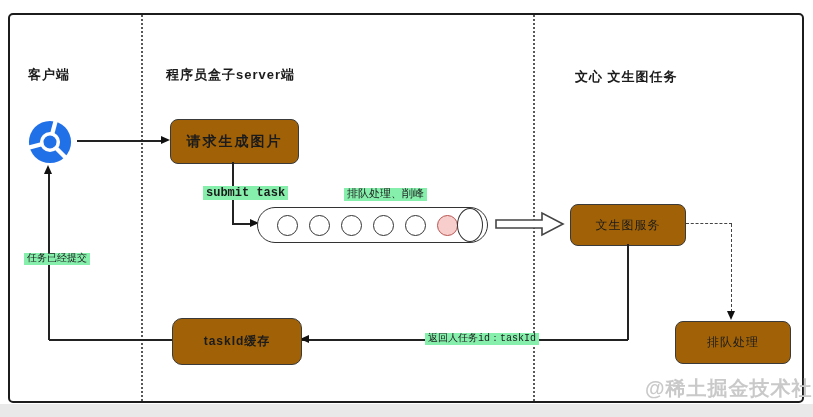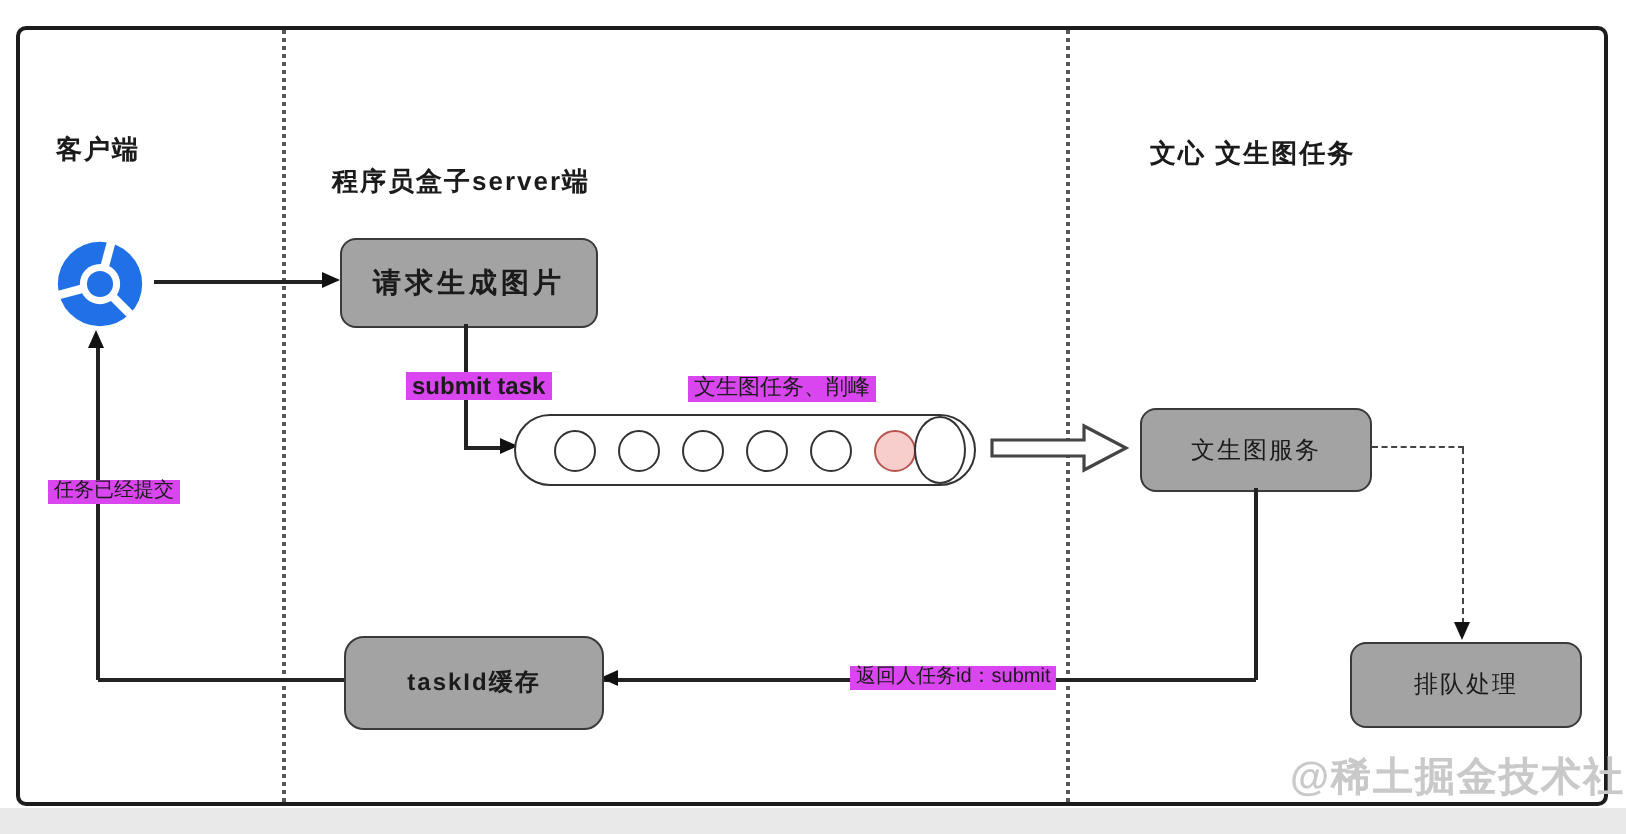--- a/index.html
+++ b/index.html
@@ -18,34 +18,34 @@
     background:#ffffff;border:2.5px solid #1c1c1c;border-radius:5px;
   }
   .lane-divider{
     position:absolute;top:15px;height:386px;width:0;
     border-left:2px dotted #3c3c3c;opacity:.85;
   }
   .lane-title{
     position:absolute;font-size:13px;font-weight:600;letter-spacing:1px;white-space:nowrap;
   }
   .node{
-    position:absolute;background:#a3a3a3;border:1.5px solid #3a3a3a;border-radius:8px;
+    position:absolute;background:#a16207;border:1.5px solid #3a3a3a;border-radius:8px;
     display:flex;align-items:center;justify-content:center;white-space:nowrap;text-align:right;
   }
   .hline{position:absolute;height:1.6px;background:#222;}
   .vline{position:absolute;width:1.6px;background:#222;}
   .hdash{position:absolute;height:0;border-top:1.6px dashed #444;}
   .vdash{position:absolute;width:0;border-left:1.6px dashed #444;}
   .ah{position:absolute;width:0;height:0;}
   .ah-right{border-left:9px solid #111;border-top:4.5px solid transparent;border-bottom:4.5px solid transparent;}
   .ah-left{border-right:9px solid #111;border-top:4.5px solid transparent;border-bottom:4.5px solid transparent;}
   .ah-up{border-bottom:9px solid #111;border-left:4.5px solid transparent;border-right:4.5px solid transparent;}
   .ah-down{border-top:9px solid #111;border-left:4.5px solid transparent;border-right:4.5px solid transparent;}
   .edge-label{
-    position:absolute;background:#d946ef;padding:0 3px;white-space:nowrap;line-height:1.2;
+    position:absolute;background:#86efac;padding:0 3px;white-space:nowrap;line-height:1.2;font-family:Liberation Mono, monospace;
   }
   .queue-pill{
     position:absolute;left:257px;top:207px;width:231px;height:36px;
     border:1.5px solid #333;border-radius:18px;background:#fff;
     display:flex;align-items:center;gap:11px;padding-left:19px;box-sizing:border-box;
   }
   .qc{
     width:21px;height:21px;border-radius:50%;
     border:1.4px solid #333;background:#fff;flex:0 0 auto;box-sizing:border-box;
   }
@@ -63,21 +63,21 @@
 <body>
 
 <div class="bottom-strip"></div>
 
 <div class="frame"></div>
 
 <div class="lane-divider" style="left:141px;"></div>
 <div class="lane-divider" style="left:533px;"></div>
 
 <div class="lane-title" style="left:28px;top:66px;">客户端</div>
-<div class="lane-title" style="left:166px;top:82px;">程序员盒子server端</div>
+<div class="lane-title" style="left:166px;top:66px;">程序员盒子server端</div>
 <div class="lane-title" style="left:575px;top:68px;">文心 文生图任务</div>
 
 <div style="position:absolute;left:27px;top:119px;width:46px;height:46px;">
   <svg width="46" height="46" viewBox="0 0 48 48">
     <circle cx="24" cy="24" r="22" fill="#2070e8"></circle>
     <g stroke="#ffffff" stroke-width="4.5">
       <line x1="24" y1="24" x2="24" y2="0" transform="rotate(15 24 24)"></line>
       <line x1="24" y1="24" x2="24" y2="0" transform="rotate(135 24 24)"></line>
       <line x1="24" y1="24" x2="24" y2="0" transform="rotate(255 24 24)"></line>
     </g>
@@ -91,21 +91,21 @@
 
 <div class="node" style="left:170px;top:119px;width:127px;height:43px;font-size:14px;font-weight:600;letter-spacing:2px;">
   <span>请求生成图片</span>
 </div>
 
 <div class="vline" style="left:232px;top:162px;height:61px;"></div>
 <div class="hline" style="left:232px;top:223px;width:20px;"></div>
 <div class="ah ah-right" style="left:250px;top:219px;"></div>
 <div class="edge-label" style="left:203px;top:186px;font-size:12px;font-weight:600;">submit task</div>
 
-<div class="edge-label" style="left:344px;top:188px;font-size:11px;">文生图任务、削峰</div>
+<div class="edge-label" style="left:344px;top:188px;font-size:11px;">排队处理、削峰</div>
 <div class="queue-pill">
   <div style="display:contents;"><div class="qc"></div><div class="qc"></div><div class="qc"></div><div class="qc"></div><div class="qc"></div><div class="qc filled"></div></div>
 </div>
 <div class="queue-endcap"></div>
 
 <div style="position:absolute;left:495px;top:211px;width:70px;height:26px;">
   <svg width="70" height="26" viewBox="0 0 70 26">
     <path d="M1,9 L47,9 L47,2 L68,13 L47,24 L47,17 L1,17 Z" fill="#ffffff" stroke="#444444" stroke-width="1.6"></path>
   </svg>
 </div>
@@ -118,24 +118,24 @@
 <div class="vdash" style="left:731px;top:224px;height:88px;"></div>
 <div class="ah ah-down" style="left:727px;top:311px;"></div>
 
 <div class="node" style="left:675px;top:321px;width:114px;height:41px;font-size:12px;letter-spacing:1px;">
   <span>排队处理</span>
 </div>
 
 <div class="vline" style="left:627px;top:244px;height:96px;"></div>
 <div class="hline" style="left:302px;top:339px;width:326px;"></div>
 <div class="ah ah-left" style="left:300px;top:335px;"></div>
-<div class="edge-label" style="left:425px;top:333px;font-size:10px;">返回人任务id：submit</div>
+<div class="edge-label" style="left:425px;top:333px;font-size:10px;">返回人任务id：taskId</div>
 
 <div class="node" style="left:172px;top:318px;width:128px;height:45px;border-radius:10px;font-size:12px;font-weight:600;letter-spacing:1px;">
   <span>taskId缓存</span>
 </div>
 
 <div class="hline" style="left:49px;top:339px;width:123px;"></div>
 <div class="vline" style="left:48px;top:172px;height:168px;"></div>
 <div class="ah ah-up" style="left:44px;top:165px;"></div>
-<div class="edge-label" style="left:24px;top:240px;font-size:10px;">任务已经提交</div>
+<div class="edge-label" style="left:24px;top:253px;font-size:10px;">任务已经提交</div>
 
 <div class="watermark">@稀土掘金技术社区</div>
 
 </body></html>

